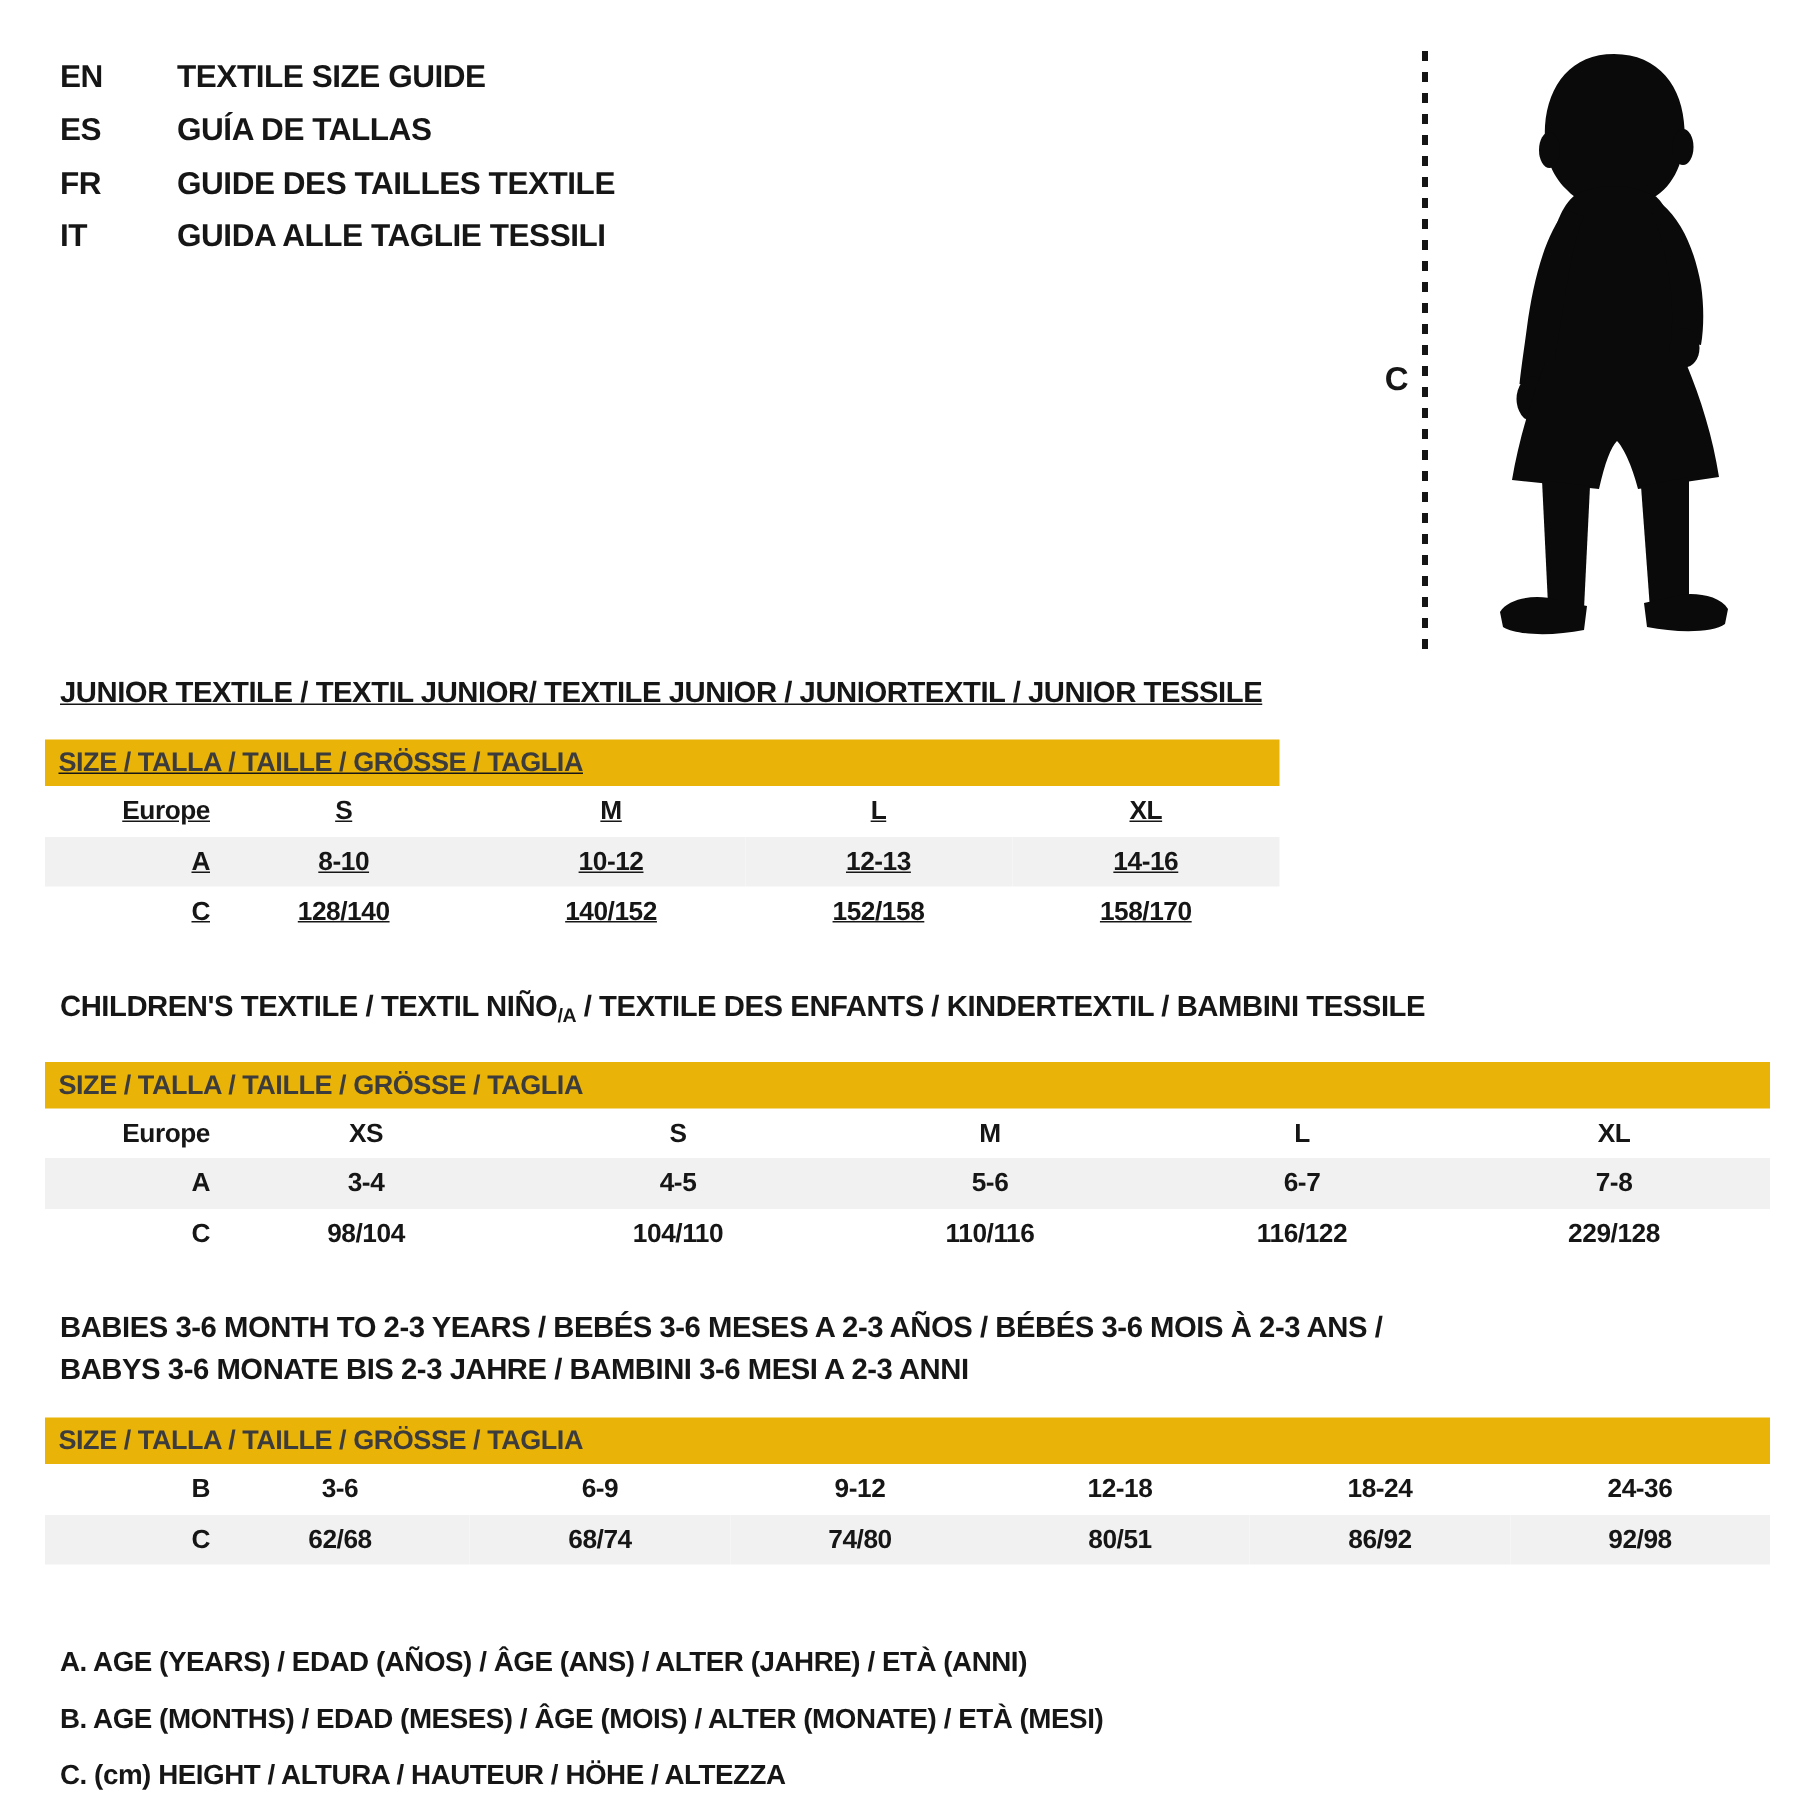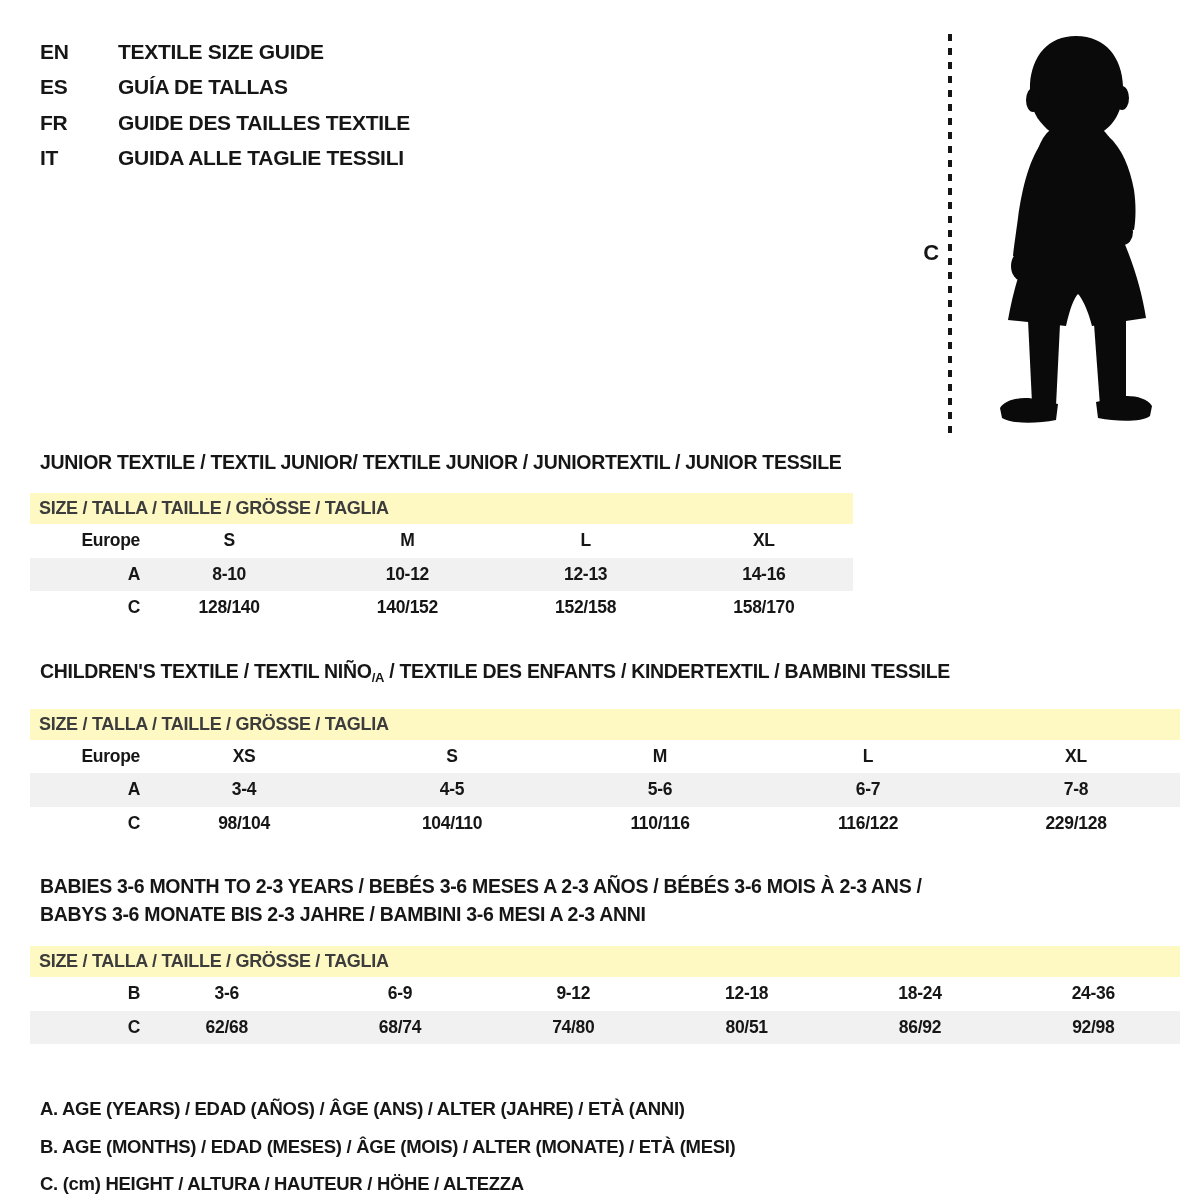--- a/index.html
+++ b/index.html
@@ -33,30 +33,30 @@
   .size-section { width: 1150px; }
   .section-title { margin: 0 0 17px 10px; font-size: 19.5px; line-height: 28px; }
   .title-line { white-space: nowrap; }
   .title-line .sub { font-size: 13px; vertical-align: -4px; }
 
   .table-wrap.narrow { width: 823px; }
   .table-wrap.wide { width: 1150px; }
 
   .size-header-bar {
     height: 31px; line-height: 31px;
-    background: #fef9c3; color: #3c3c3c;
+    background: #eab308; color: #3c3c3c;
     font-size: 18px; padding-left: 9px;
   }
   table { width: 100%; border-collapse: collapse; table-layout: fixed; }
   col.label-col { width: 110px; }
   td { height: 33.5px; font-size: 17.5px; text-align: center; font-weight: 700; }
   td.row-label { text-align: right; padding-left: 9px; }
   tbody tr:nth-child(even) { background: #f1f1f1; }
 
-  .section-junior   { margin-top: 6px; }
+  .section-junior   { margin-top: 6px; text-decoration: underline; }
   .section-children { margin-top: 32px; }
   .section-babies   { margin-top: 32px; }
   .section-babies .section-title { margin-bottom: 18px; }
 
   
   .legend { margin: 46px 0 0 10px; }
   .legend-line { font-size: 18.5px; line-height: 37.5px; white-space: nowrap; }
 </style>
 </head>
 <body>

